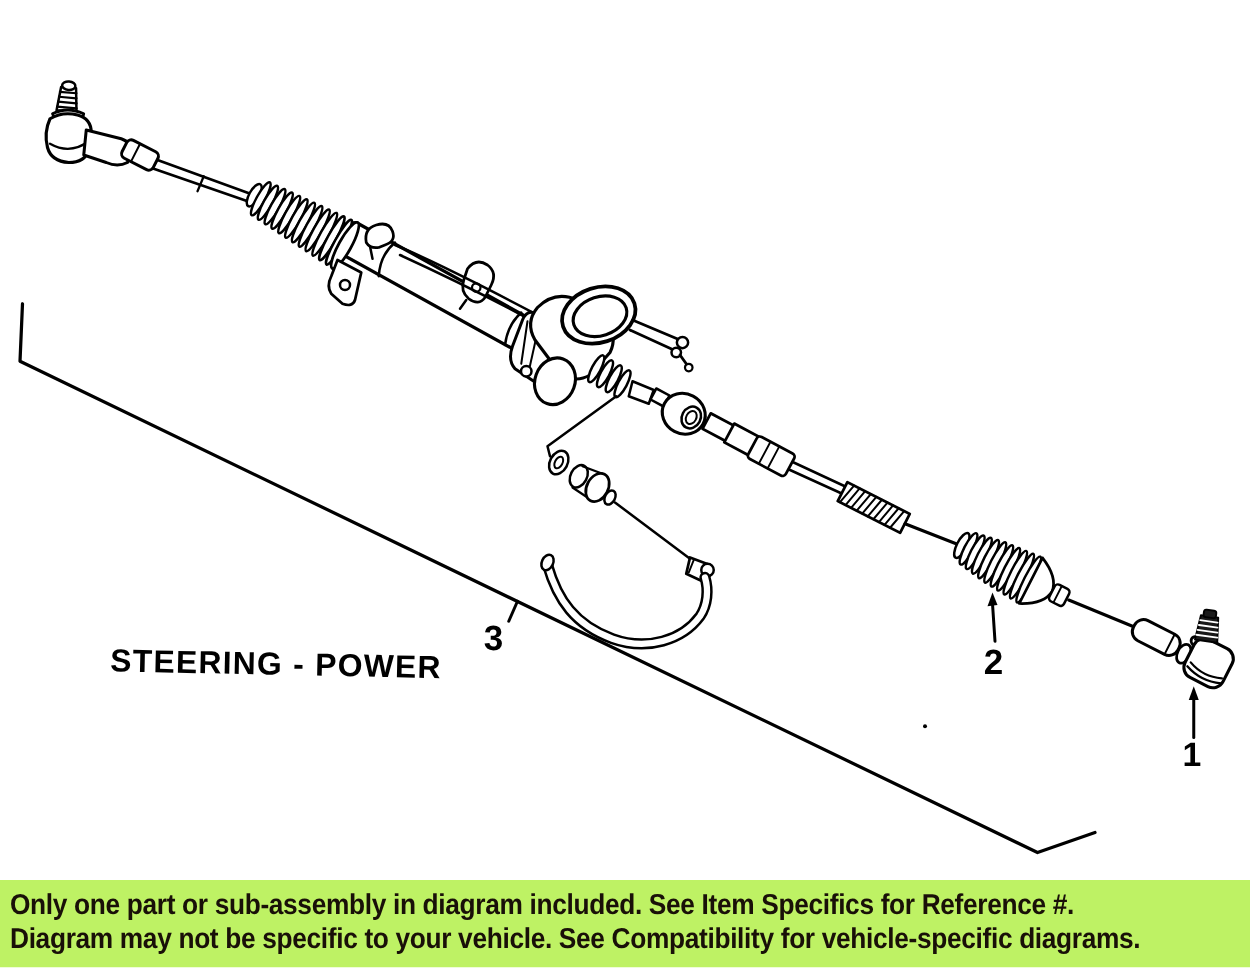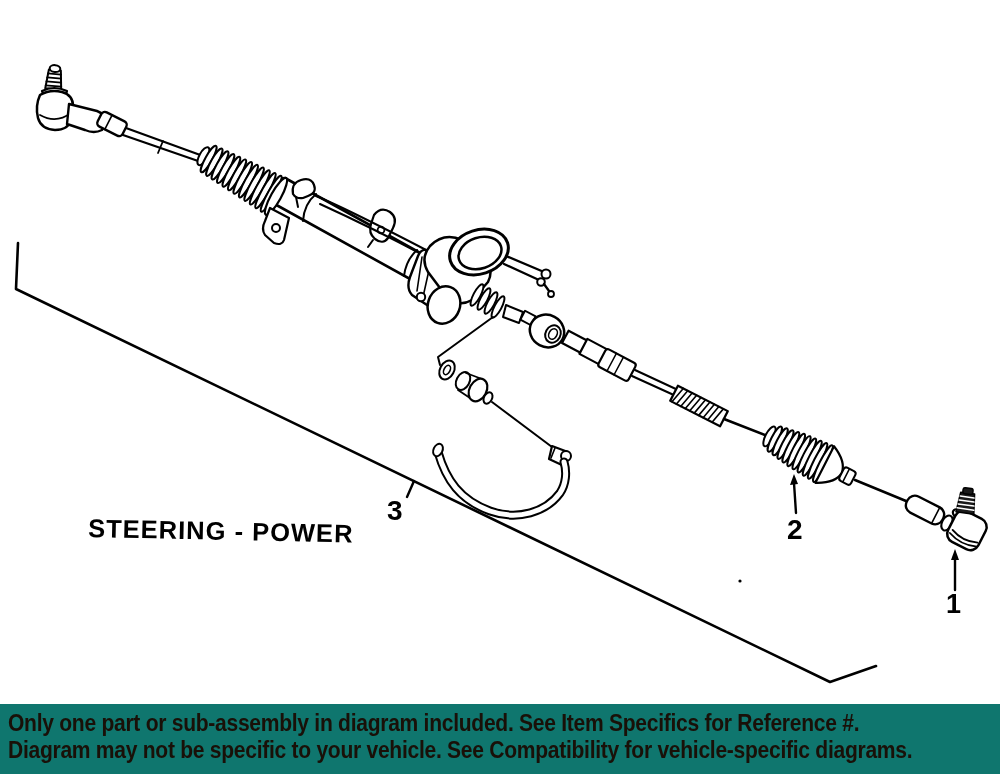--- a/index.html
+++ b/index.html
@@ -4,21 +4,21 @@
 <style>
   html,body{margin:0;padding:0;}
   body{
     width:1000px;height:774px;position:relative;overflow:hidden;
     background:#ffffff;font-family:"Liberation Sans",sans-serif;
   }
   .diagram-area{position:absolute;left:0;top:0;width:1000px;height:704px;background:#ffffff;}
   svg text{font-family:"Liberation Sans","DejaVu Sans",sans-serif;fill:#000;}
   .banner{
     position:absolute;left:0;top:704px;width:1000px;height:70px;
-    background:#0f766e;box-sizing:border-box;padding:6px 0 0 8px;
+    background:#bef264;box-sizing:border-box;padding:6px 0 0 8px;
   }
   .banner-line{
     height:27px;line-height:27px;white-space:nowrap;
     font-weight:bold;font-size:23px;letter-spacing:-0.3px;color:#191008;
     transform:scaleX(0.915);transform-origin:0 50%;
   }
 </style>
 </head>
 <body>
 

